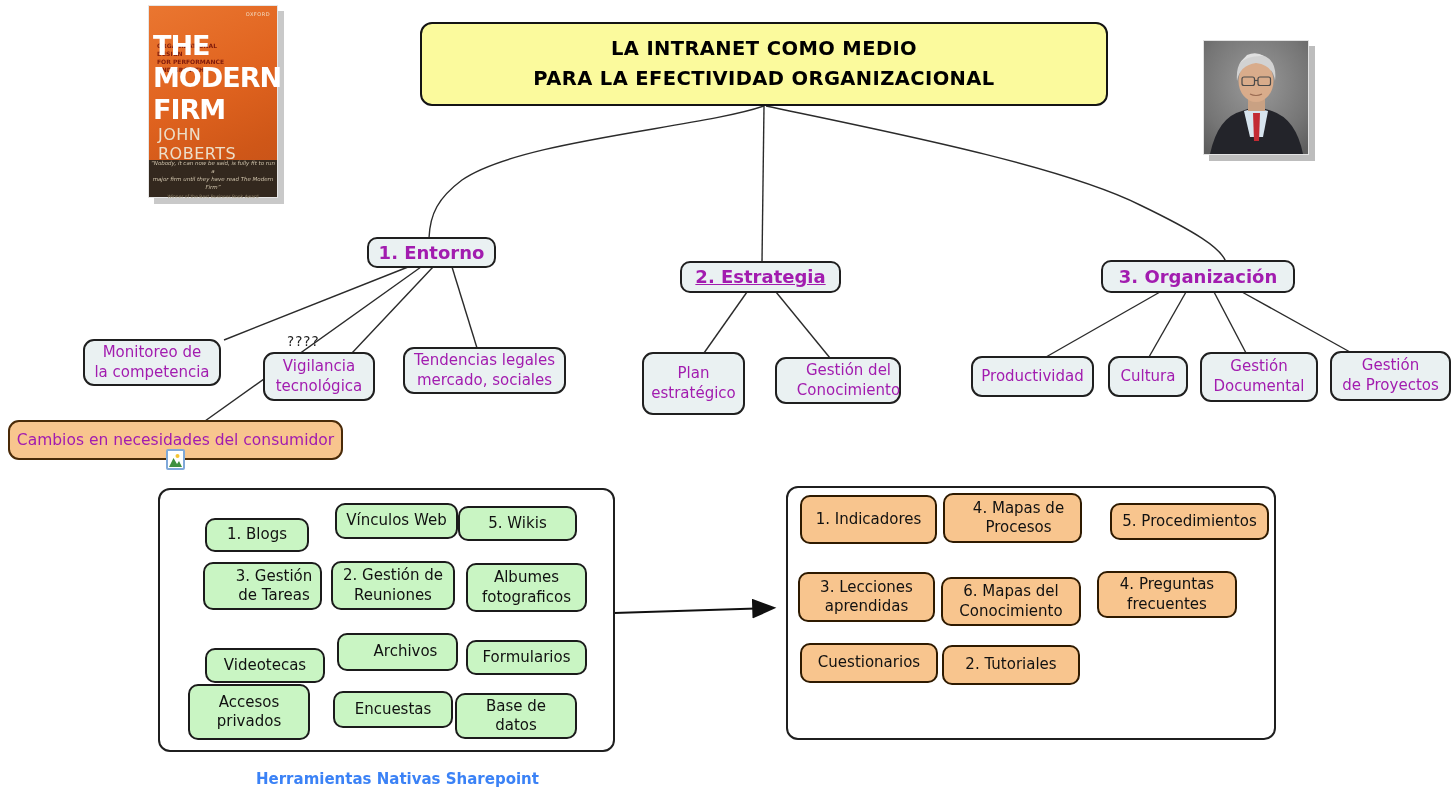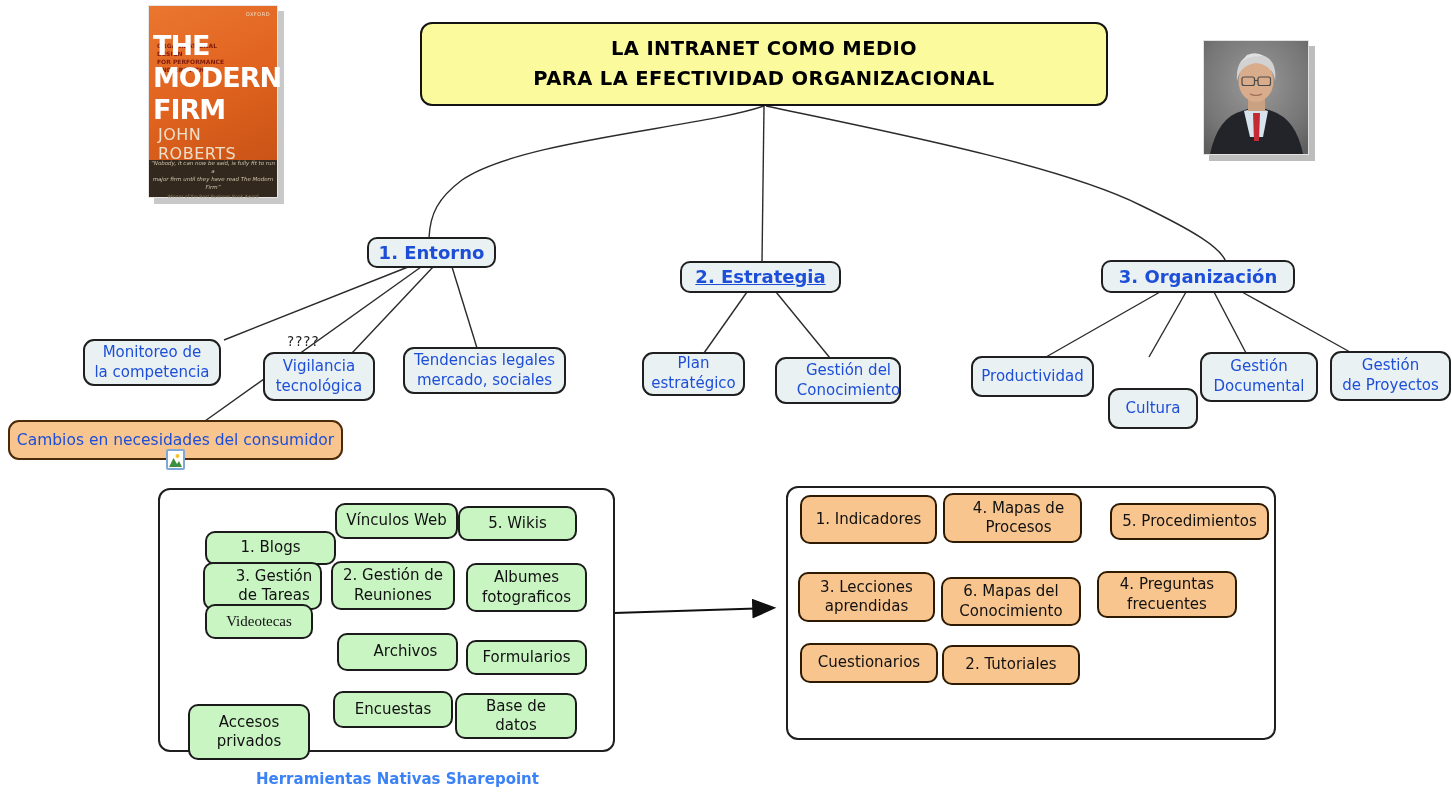--- a/index.html
+++ b/index.html
@@ -8,21 +8,21 @@
   #canvas {
     position:relative; width:1452px; height:802px; background:#ffffff;
     overflow:hidden;
   }
   svg.wires { position:absolute; left:0; top:0; z-index:1; }
 
   .node {
     position:absolute; z-index:2;
     background:#EAF1F2; border:2px solid #1f1f1f; border-radius:11px;
     display:flex; align-items:center; justify-content:center;
-    text-align:center; font-size:15px; line-height:1.32; color:#1d4ed8;
+    text-align:center; font-size:15px; line-height:1.32; color:#a21caf;
     white-space:pre-line;
   }
   .node.main { font-weight:bold; font-size:18px; border-radius:10px; }
   .node.orange { background:#F8C58E; border-color:#4a2a08; font-size:15.5px; }
 
   .panel {
     position:absolute; z-index:2; background:#ffffff;
     border:2px solid #1f1f1f; border-radius:12px;
   }
   .btn {
@@ -162,56 +162,56 @@
   <div class="node main" style="left:367px;top:237px;width:129px;height:31px;">1. Entorno</div>
   <div class="node main" style="left:680px;top:261px;width:161px;height:32px;text-decoration:underline;">2. Estrategia</div>
   <div class="node main" style="left:1101px;top:260px;width:194px;height:33px;">3. Organización</div>
 
   <div class="node" style="left:83px;top:339px;width:138px;height:47px;">Monitoreo de
 la competencia</div>
   <div class="node" style="left:263px;top:352px;width:112px;height:49px;">Vigilancia
 tecnológica</div>
   <div class="node" style="left:403px;top:347px;width:163px;height:47px;">Tendencias legales
 mercado, sociales</div>
-  <div class="node" style="left:642px;top:352px;width:103px;height:44px;">Plan
+  <div class="node" style="left:642px;top:352px;width:103px;height:63px;">Plan
 estratégico</div>
   <div class="node" style="left:775px;top:357px;width:126px;height:47px;padding-left:21px;">Gestión del
 Conocimiento</div>
   <div class="node" style="left:971px;top:356px;width:123px;height:41px;">Productividad</div>
-  <div class="node" style="left:1108px;top:356px;width:90px;height:41px;margin-top:32px;">Cultura</div>
+  <div class="node" style="left:1108px;top:356px;width:80px;height:41px;">Cultura</div>
   <div class="node" style="left:1200px;top:352px;width:118px;height:50px;">Gestión
 Documental</div>
   <div class="node" style="left:1330px;top:351px;width:121px;height:50px;">Gestión
 de Proyectos</div>
   <div class="node orange" style="left:8px;top:420px;width:335px;height:40px;">Cambios en necesidades del consumidor</div>
 
   <div id="annotation">????</div>
 
   <div id="img-icon">
     <svg width="13" height="15" viewBox="0 0 13 15">
       <rect x="0" y="0" width="13" height="15" fill="#fefefe"></rect>
       <circle cx="8.5" cy="4" r="2" fill="#f4c430"></circle>
       <path d="M0,15 L4.5,6 L8,12 L10,9 L13,15 Z" fill="#3e8f3e"></path>
     </svg>
   </div>
 
   <div class="panel" style="left:158px;top:488px;width:457px;height:264px;"></div>
-  <div class="btn green" style="left:205px;top:531px;width:131px;height:34px;">1. Blogs</div>
+  <div class="btn green" style="left:205px;top:518px;width:104px;height:34px;">1. Blogs</div>
   <div class="btn green" style="left:335px;top:503px;width:123px;height:36px;">Vínculos Web</div>
   <div class="btn green" style="left:458px;top:506px;width:119px;height:35px;">5. Wikis</div>
   <div class="btn green" style="left:203px;top:562px;width:119px;height:48px;padding-left:23px;">3. Gestión
 de Tareas</div>
   <div class="btn green" style="left:331px;top:561px;width:124px;height:49px;">2. Gestión de
 Reuniones</div>
   <div class="btn green" style="left:466px;top:563px;width:121px;height:49px;">Albumes
 fotograficos</div>
-  <div class="btn green" style="left:205px;top:604px;width:108px;height:35px;font-family:Liberation Serif, serif;">Videotecas</div>
+  <div class="btn green" style="left:205px;top:648px;width:120px;height:35px;">Videotecas</div>
   <div class="btn green" style="left:337px;top:633px;width:121px;height:38px;padding-left:16px;">Archivos</div>
   <div class="btn green" style="left:466px;top:640px;width:121px;height:35px;">Formularios</div>
-  <div class="btn green" style="left:188px;top:704px;width:122px;height:56px;">Accesos
+  <div class="btn green" style="left:188px;top:684px;width:122px;height:56px;">Accesos
 privados</div>
   <div class="btn green" style="left:333px;top:691px;width:120px;height:37px;">Encuestas</div>
   <div class="btn green" style="left:455px;top:693px;width:122px;height:46px;">Base de
 datos</div>
 
   <div id="caption">Herramientas Nativas Sharepoint</div>
 
   <div class="panel" style="left:786px;top:486px;width:490px;height:254px;"></div>
   <div class="btn orange" style="left:800px;top:495px;width:137px;height:49px;">1. Indicadores</div>
   <div class="btn orange" style="left:943px;top:493px;width:139px;height:50px;padding-left:12px;">4. Mapas de

